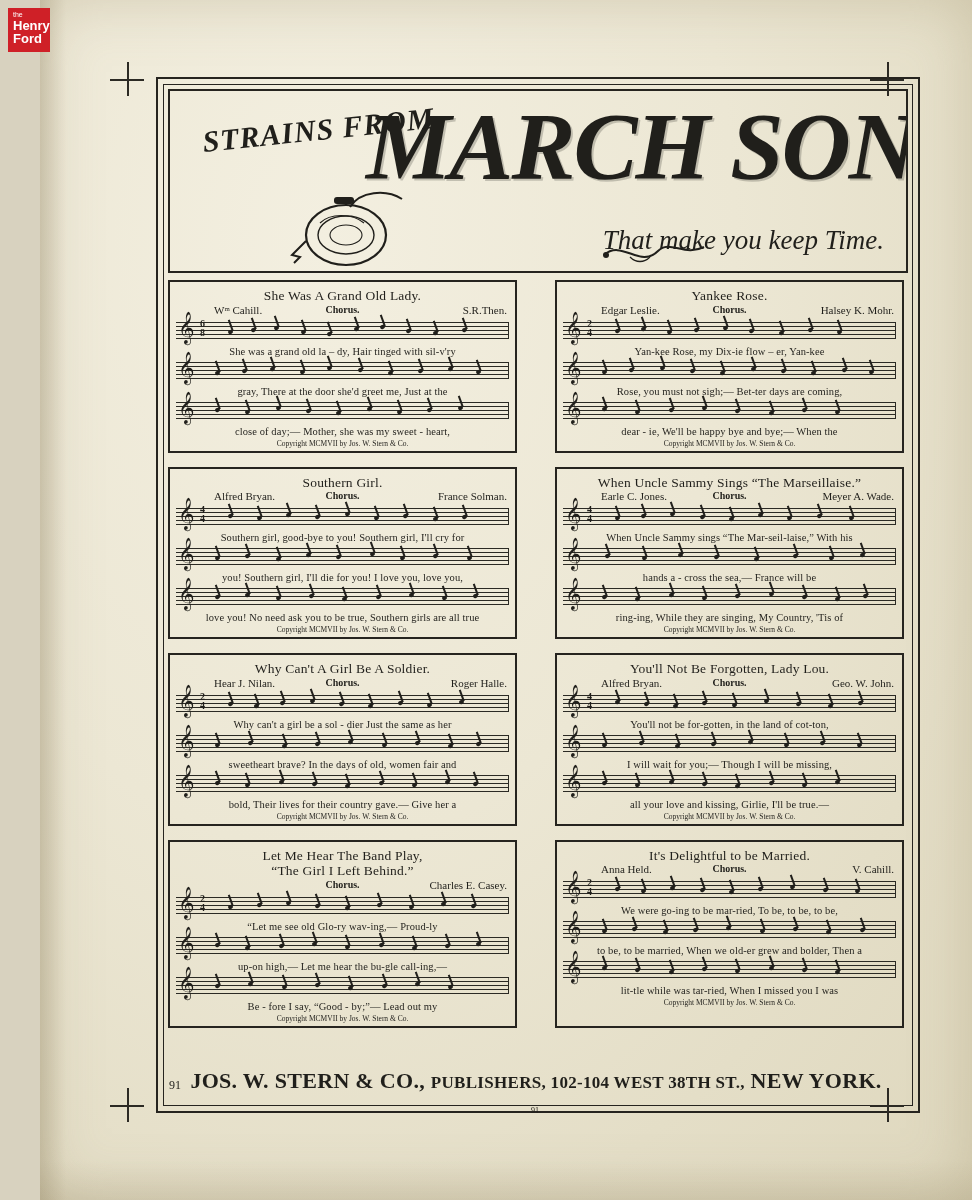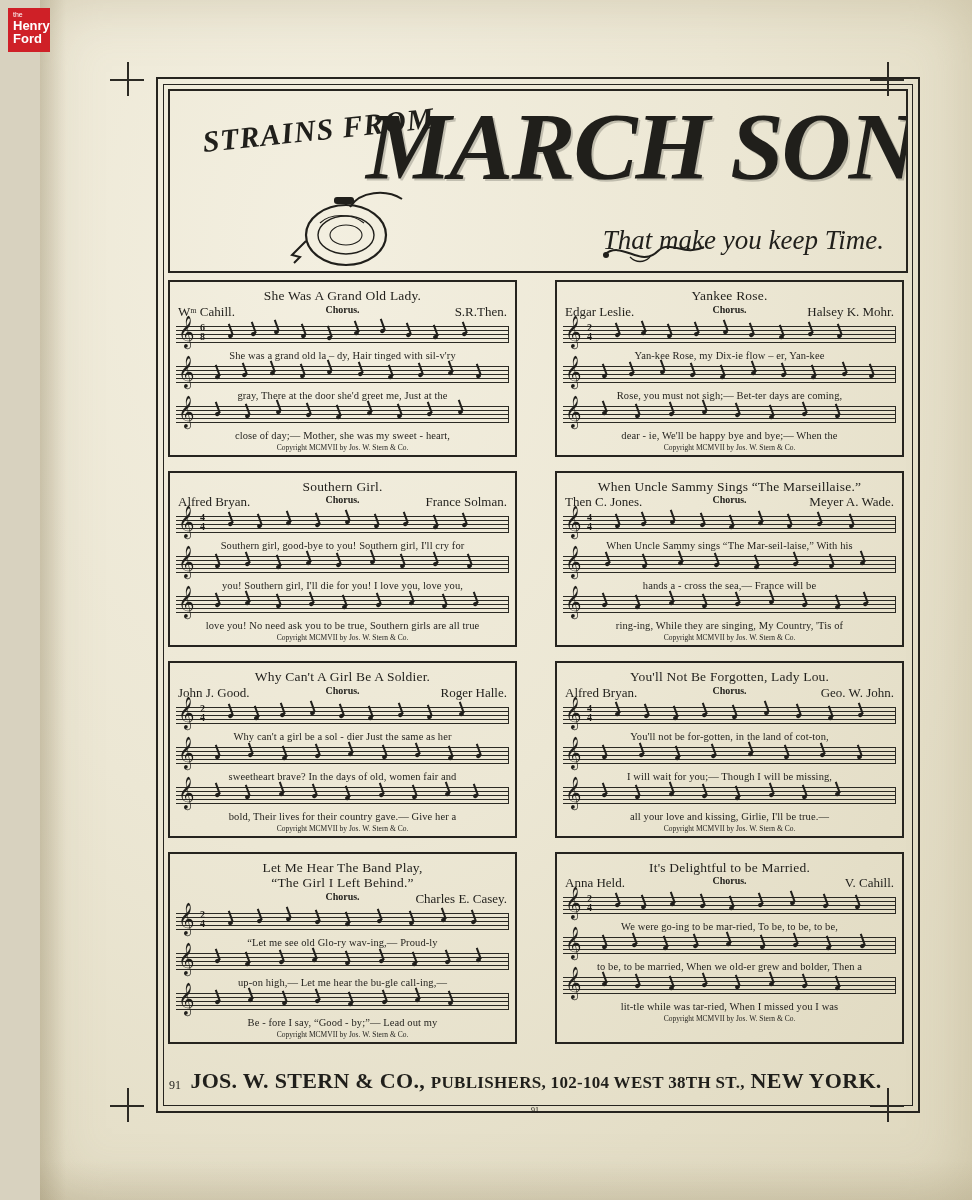--- a/index.html
+++ b/index.html
@@ -109,24 +109,24 @@
     margin:1px 0 0 0;
     font-family:"Liberation Serif",serif;
   }
   .song-title .l2{display:block;}
   .chorus{
     text-align:center;font-size:10px;font-weight:bold;
     color:#201f1b;margin:0;line-height:1.1;
   }
   .credits{
     display:flex;justify-content:space-between;
-    font-size:13px;color:#201f1b;
+    font-size:11px;color:#201f1b;
     margin-top:-11px;
     padding:0 2px;
-    position:relative;z-index:2;
+    position:relative;z-index:2;margin-left:36px;
   }
   .staff-block{margin-top:2px;}
   .staff{
     position:relative;
     height:30px;
     margin-bottom:1px;
   }
   .staff .lines{position:absolute;left:0;right:0;top:4px;height:17px;}
   .staff .lines i{
     position:absolute;left:0;right:0;height:1px;background:#2b2a24;
@@ -489,21 +489,21 @@
             </div>
           <div class="lyrics">love you!  No need ask you to be   true, Southern girls are all true</div>
         </div>
         <div class="copyright">Copyright MCMVII by  Jos. W. Stern &amp; Co.</div>
       </div>
 
       <div class="song">
         <div class="song-title">When Uncle Sammy Sings “The Marseillaise.”</div>
         <div class="chorus">Chorus.</div>
         <div class="credits">
-          <span>Then C. Jones.</span>
+          <span>Earle C. Jones.</span>
           <span>Meyer A. Wade.</span>
         </div>
         <div class="staff-block">
           <div class="staff">
               <div class="lines">
                 <i></i>
                 <i></i>
                 <i></i>
                 <i></i>
                 <i></i>
@@ -572,21 +572,21 @@
         </div>
         <div class="copyright">Copyright MCMVII by Jos. W. Stern &amp; Co.</div>
       </div>
     </div>
 
     <div class="row">
       <div class="song">
         <div class="song-title">Why Can't A Girl Be A Soldier.</div>
         <div class="chorus">Chorus.</div>
         <div class="credits">
-          <span>John J. Good.</span>
+          <span>Hear J. Nilan.</span>
           <span>Roger Halle.</span>
         </div>
         <div class="staff-block">
           <div class="staff">
               <div class="lines">
                 <i></i>
                 <i></i>
                 <i></i>
                 <i></i>
                 <i></i>

